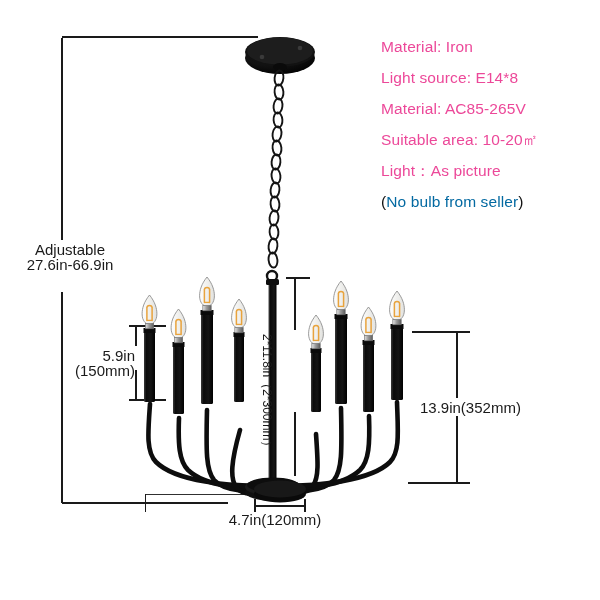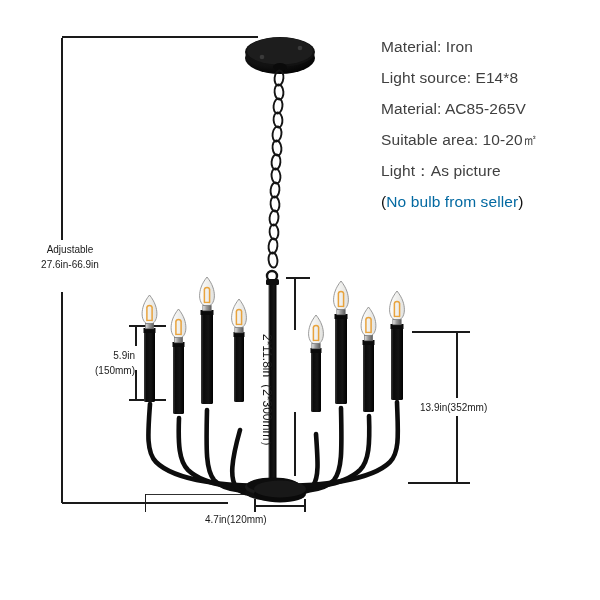--- a/index.html
+++ b/index.html
@@ -37,34 +37,34 @@
   .spec-list {
     position: absolute;
     left: 381px;
     top: 31px;
     width: 216px;
   }
   .spec-line {
     font-size: 15.5px;
     line-height: 31px;
     white-space: nowrap;
-    color: #404040;
+    color: #ec4899;
     letter-spacing: 0.1px;
   }
   .spec-line.note {
     color: #111111;
   }
   .spec-line.note .note-inner {
     color: #0369a1;
   }
 
   
   .dim-label {
     position: absolute;
-    font-size: 10px;
+    font-size: 15px;
     line-height: 14.5px;
     color: #1a1a1a;
     white-space: nowrap;
   }
 
   #label-adjustable {
     left: 18px;
     top: 243px;
     width: 104px;
     text-align: center;
@@ -77,20 +77,21 @@
   }
   #label-139 {
     left: 420px;
     top: 401px;
     text-align: center;
   }
   #label-47 {
     left: 205px;
     top: 513px;
     width: 140px;
+    text-align: center;
   }
 
   
   #label-column {
     position: absolute;
     left: 275px;
     top: 334px;
     width: 86px;
     height: 16px;
     transform: rotate(90deg);

